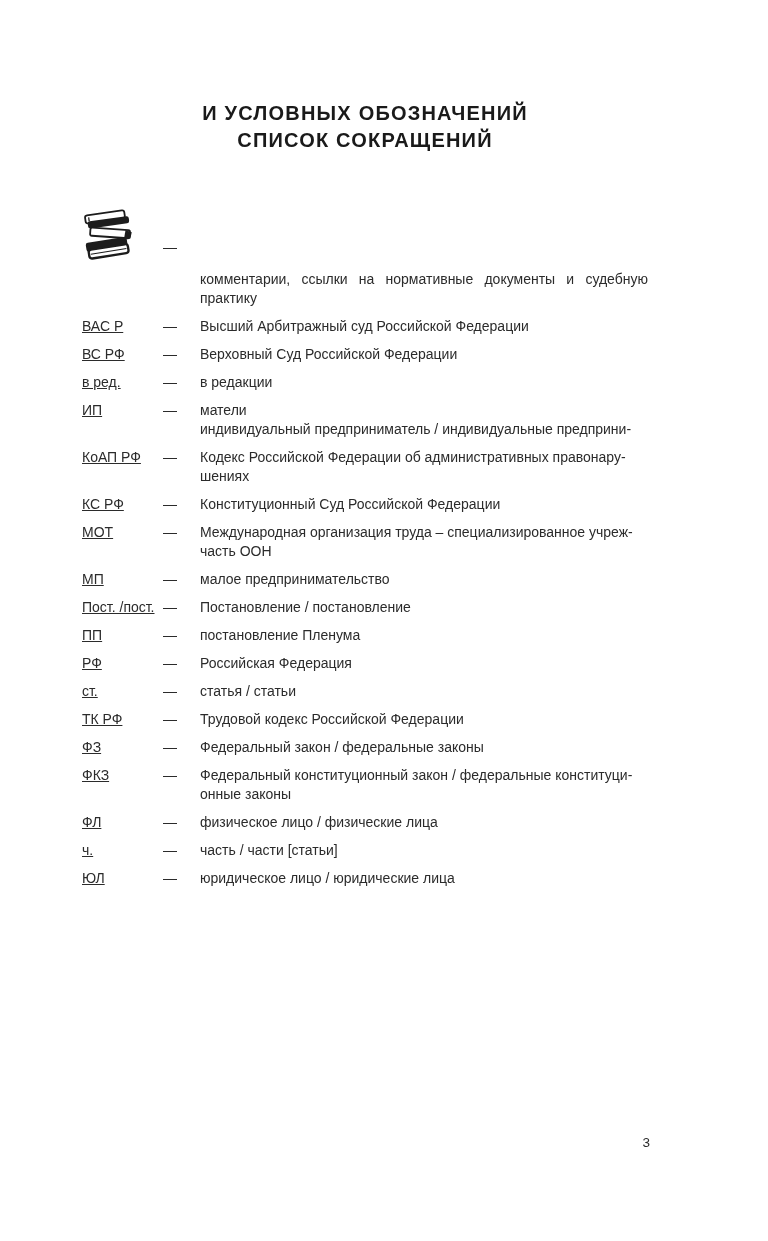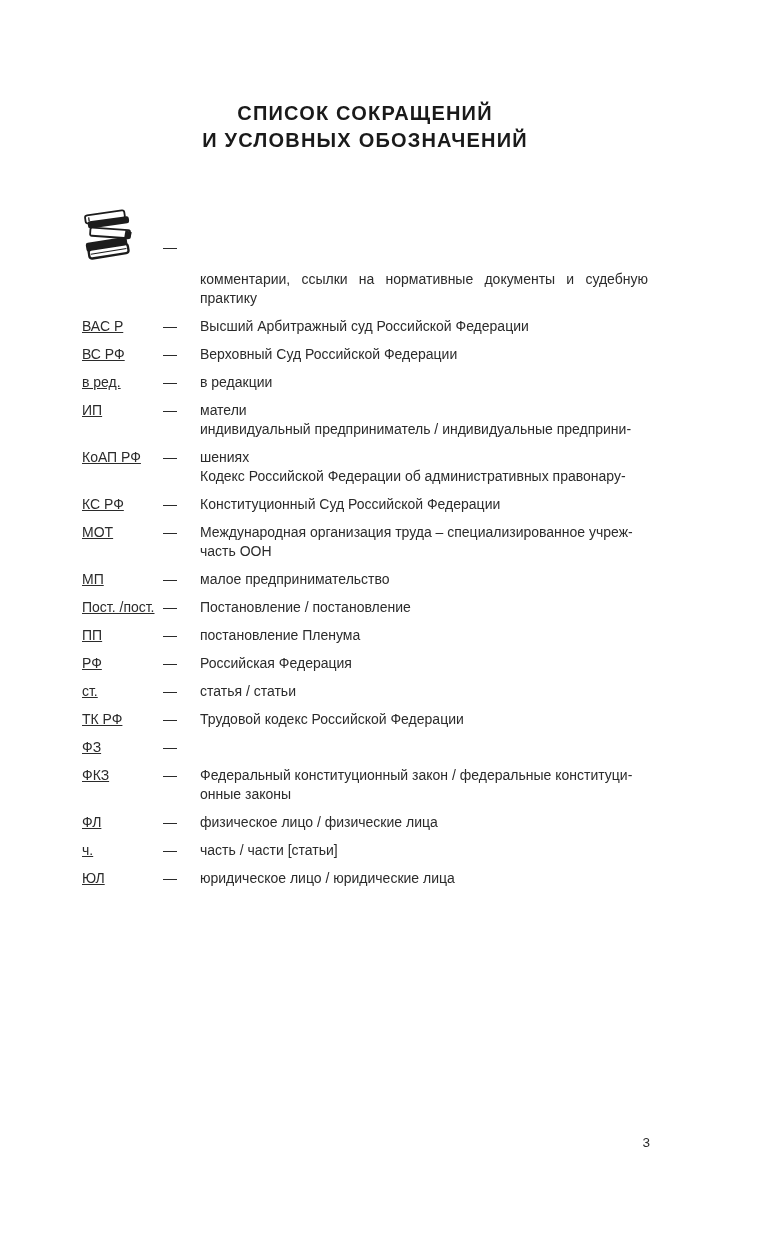--- a/index.html
+++ b/index.html
@@ -73,22 +73,22 @@
     text-align: right;
     font-size: 13.5px;
     line-height: 19px;
     color: #2b2b2b;
   }
 </style>
 </head>
 <body>
 
 <h1 class="page-title">
+  <div>И УСЛОВНЫХ ОБОЗНАЧЕНИЙ</div>
   <div>СПИСОК СОКРАЩЕНИЙ</div>
-  <div>И УСЛОВНЫХ ОБОЗНАЧЕНИЙ</div>
 </h1>
 
 <div class="abbr-list" id="abbr-list">
     <div class="entry">
       <div class="term">
         <svg class="icon-books" width="54" height="56" viewBox="0 0 60 62" aria-hidden="true">
 
     <g transform="rotate(-8 26 13)">
       <rect x="3" y="4" width="44" height="9" rx="2.5" fill="#ffffff" stroke="#1c1c1c" stroke-width="2"></rect>
       <line x1="7" y1="6.5" x2="7" y2="11" stroke="#1c1c1c" stroke-width="1.4"></line>
@@ -139,22 +139,22 @@
       <div class="dash">—</div>
       <div class="def">
         <div class="line">матели</div>
         <div class="line">индивидуальный предприниматель / индивидуальные предприни-</div>
       </div>
     </div>
     <div class="entry">
       <div class="term">КоАП РФ</div>
       <div class="dash">—</div>
       <div class="def">
+        <div class="line">Кодекс Российской Федерации об административных правонару-</div>
         <div class="line">шениях</div>
-        <div class="line">Кодекс Российской Федерации об административных правонару-</div>
       </div>
     </div>
     <div class="entry">
       <div class="term">КС РФ</div>
       <div class="dash">—</div>
       <div class="def">
         <div class="line">Конституционный Суд Российской Федерации</div>
       </div>
     </div>
     <div class="entry">
@@ -203,20 +203,23 @@
     <div class="entry">
       <div class="term">ТК РФ</div>
       <div class="dash">—</div>
       <div class="def">
         <div class="line">Трудовой кодекс Российской Федерации</div>
       </div>
     </div>
     <div class="entry">
       <div class="term">ФЗ</div>
       <div class="dash">—</div>
+      <div class="def">
+        <div class="line">Федеральный закон / федеральные законы</div>
+      </div>
     </div>
     <div class="entry">
       <div class="term">ФКЗ</div>
       <div class="dash">—</div>
       <div class="def">
         <div class="line">Федеральный конституционный закон / федеральные конституци-</div>
         <div class="line">онные законы</div>
       </div>
     </div>
     <div class="entry">

